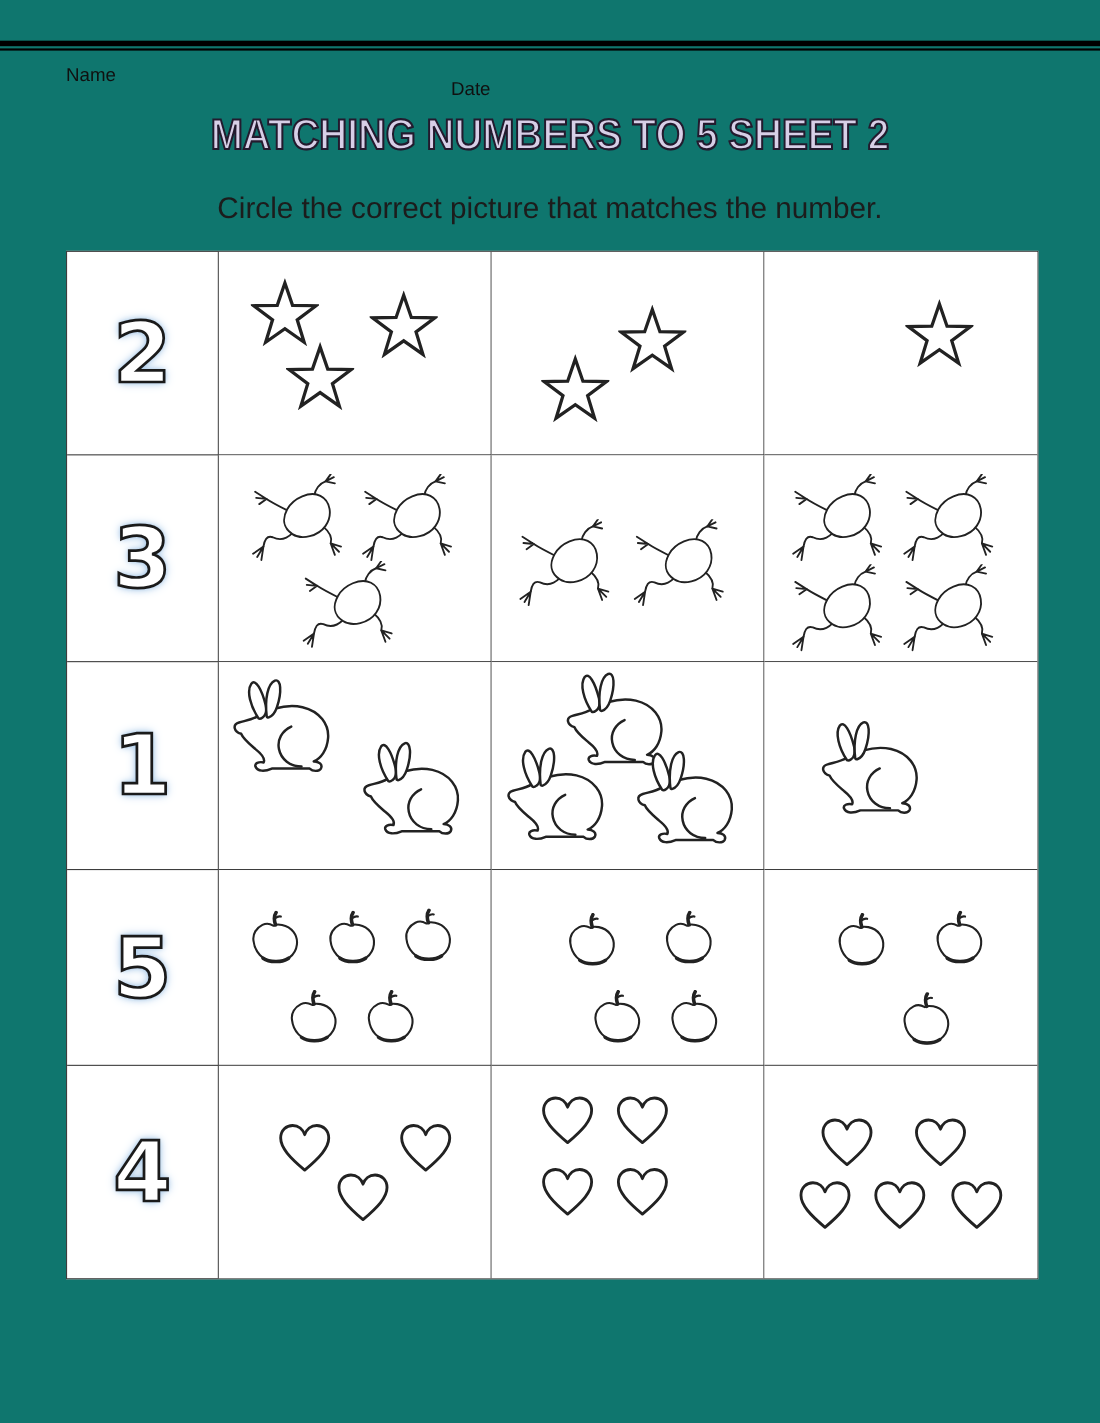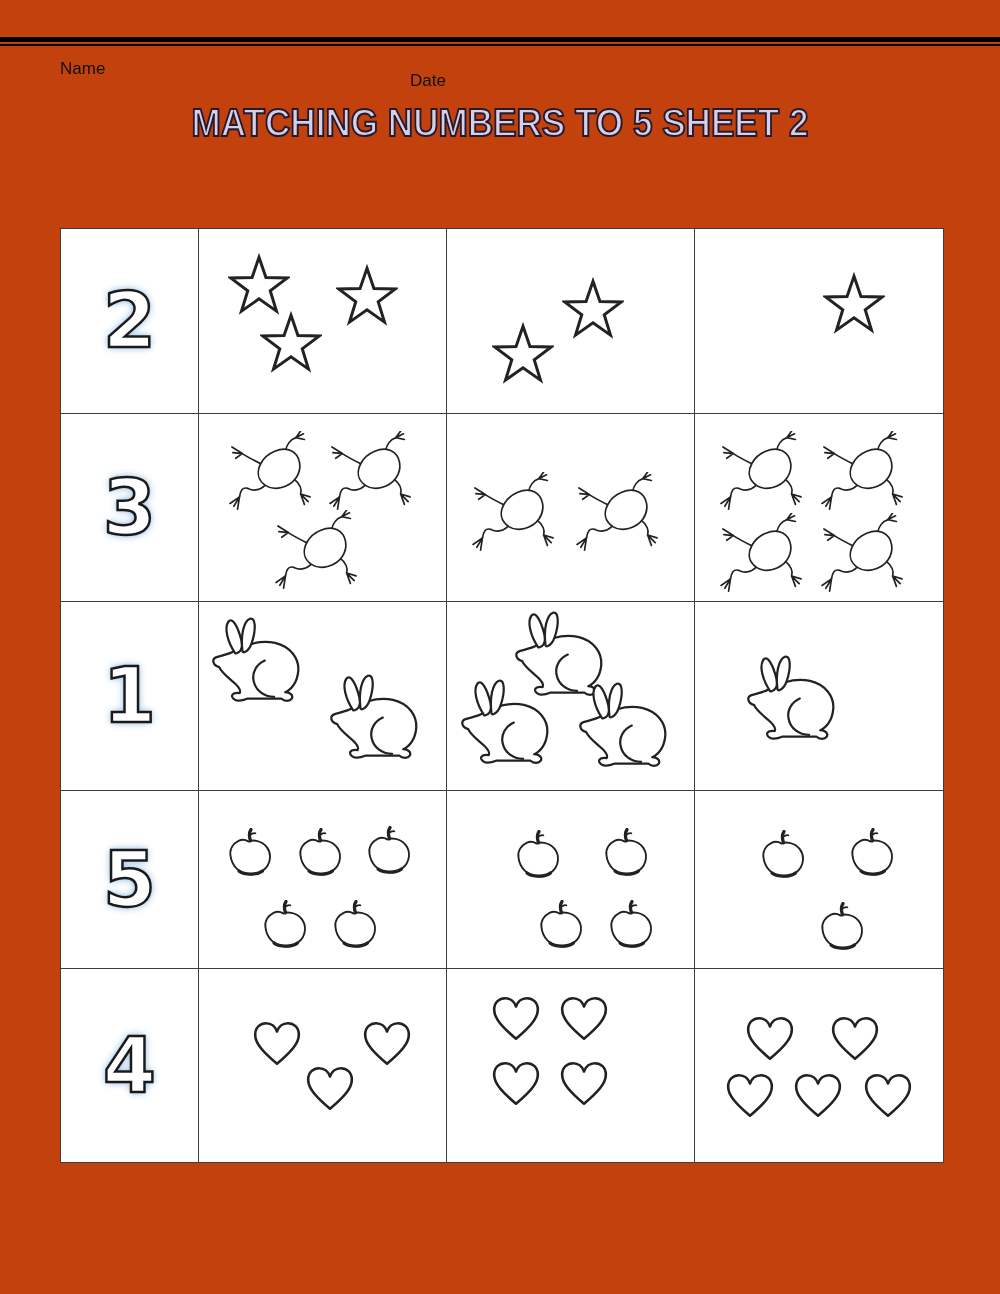--- a/index.html
+++ b/index.html
@@ -1,16 +1,16 @@
 <!DOCTYPE html>
 <html style="--title-fill: #d7cfe7; --title-outline: #231a2e; --number-fill: #ffffff; --number-outline: #1a1a1a; --number-glow: #a9c9e8; --ink: #222222; --table-border: #3d3d3d; --rule: #000000;"><head>
 <meta charset="utf-8">
 <style>
   html,body{margin:0;padding:0;background:#fff;}
-  .page{position:relative;width:1000px;height:1294px;background:#c2410c;overflow:hidden;
+  .page{position:relative;width:1000px;height:1294px;background:#0f766e;overflow:hidden;
         font-family:"Liberation Sans",sans-serif;color:#1a1a1a;}
 
   
   .top-rule{position:absolute;left:0;right:0;top:37px;height:2px;
             border-top:5px solid var(--rule,#000);border-bottom:2px solid var(--rule,#000);}
 
   
   .meta-label{position:absolute;top:59px;font-size:17px;color:#101010;}
   .meta-name{left:60px;}
   .meta-date{left:410px;margin-top:12px;}
@@ -58,20 +58,21 @@
 
 <div class="page">
 
   <div class="top-rule"></div>
 
   <span class="meta-label meta-name">Name</span>
   <span class="meta-label meta-date">Date</span>
 
   <h1 class="title">MATCHING NUMBERS TO 5 SHEET 2</h1>
 
+  <p class="instruction">Circle the correct picture that matches the number.</p>
 
   <div id="worksheet-table">
       <div class="cell num-cell">
         <span class="big-number">2</span>
       </div>
       <div class="cell pic-cell">
         <svg class="icon" width="62" height="62" style="left:29px;top:24px">
           <use width="62" height="62" href="#sym-star"></use>
         </svg>
         <svg class="icon" width="62" height="62" style="left:137px;top:35px">

